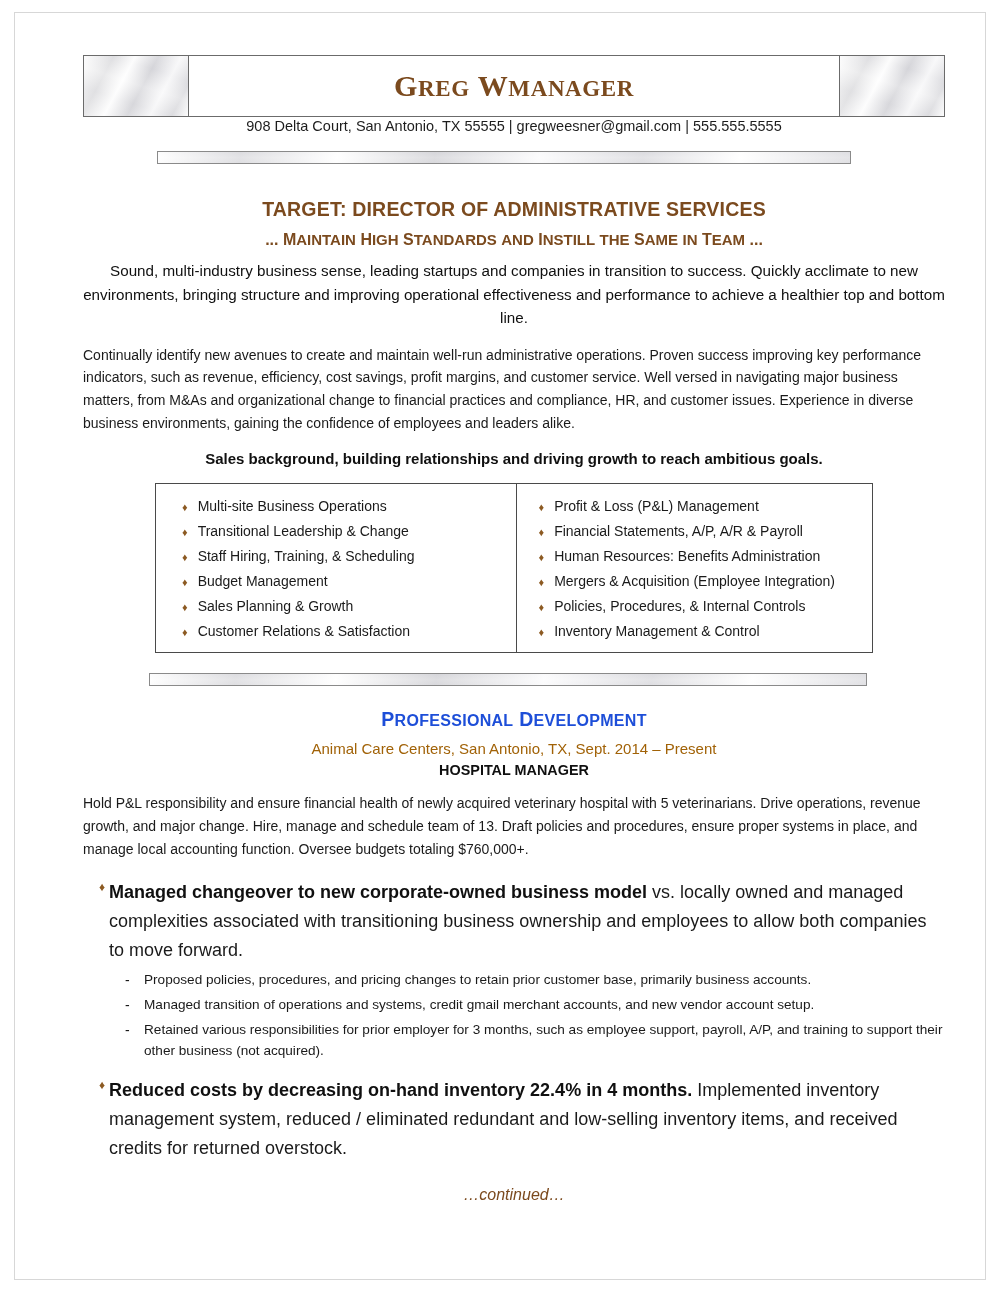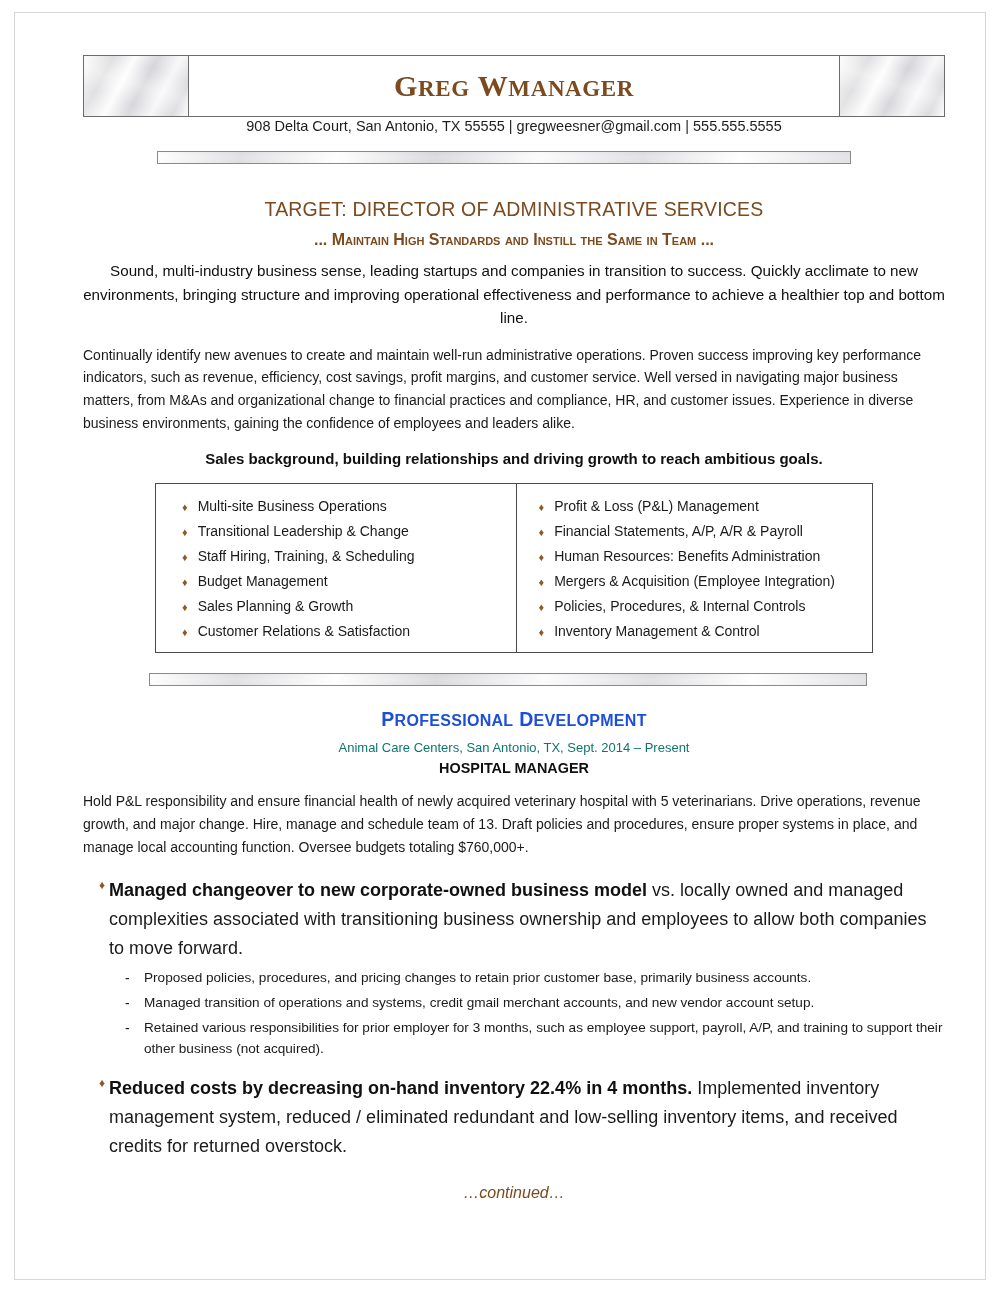--- a/index.html
+++ b/index.html
@@ -88,34 +88,34 @@
     box-sizing: border-box;
   }
   .marble-rule.r1 { width: 694px; margin-left: 74px; }
   .marble-rule.r2 { width: 718px; margin-left: 66px; margin-top: 20px; }
 
   
   .target-title {
     text-align: center;
     color: #7b4a1e;
     font-size: 19.5px;
-    font-weight: normal;
+    font-weight: bold;
     margin-top: 34px;
     font-family: "Liberation Sans", sans-serif;
     letter-spacing: 0.2px;
   }
   .tagline {
     text-align: center;
     color: #7b4a1e;
     font-size: 16px;
     font-weight: bold;
     margin-top: 10px;
     font-family: "Liberation Sans", sans-serif;
   }
-  .tagline .sc { font-size: 11px; }
+  .tagline .sc { font-size: 15px; }
   .summary-bold {
     text-align: center;
     font-size: 15.2px;
     font-weight: normal;
     color: #101010;
     line-height: 1.55;
     margin-top: 10px;
   }
   .para {
     font-size: 14px;
@@ -167,22 +167,22 @@
     color: #1d4ed8;
     font-size: 19.5px;
     font-weight: bold;
     margin-top: 22px;
     font-family: "Liberation Sans", sans-serif;
     letter-spacing: 0.3px;
   }
   .section-title .sc { font-size: 16px; }
   .company-line {
     text-align: center;
-    font-size: 13px;
-    color: #0f766e;
+    font-size: 15px;
+    color: #a16207;
     margin-top: 9px;
   }
   .job-title {
     text-align: center;
     font-size: 14.4px;
     font-weight: bold;
     color: #101010;
     margin-top: 5px;
   }
   .job-note {

